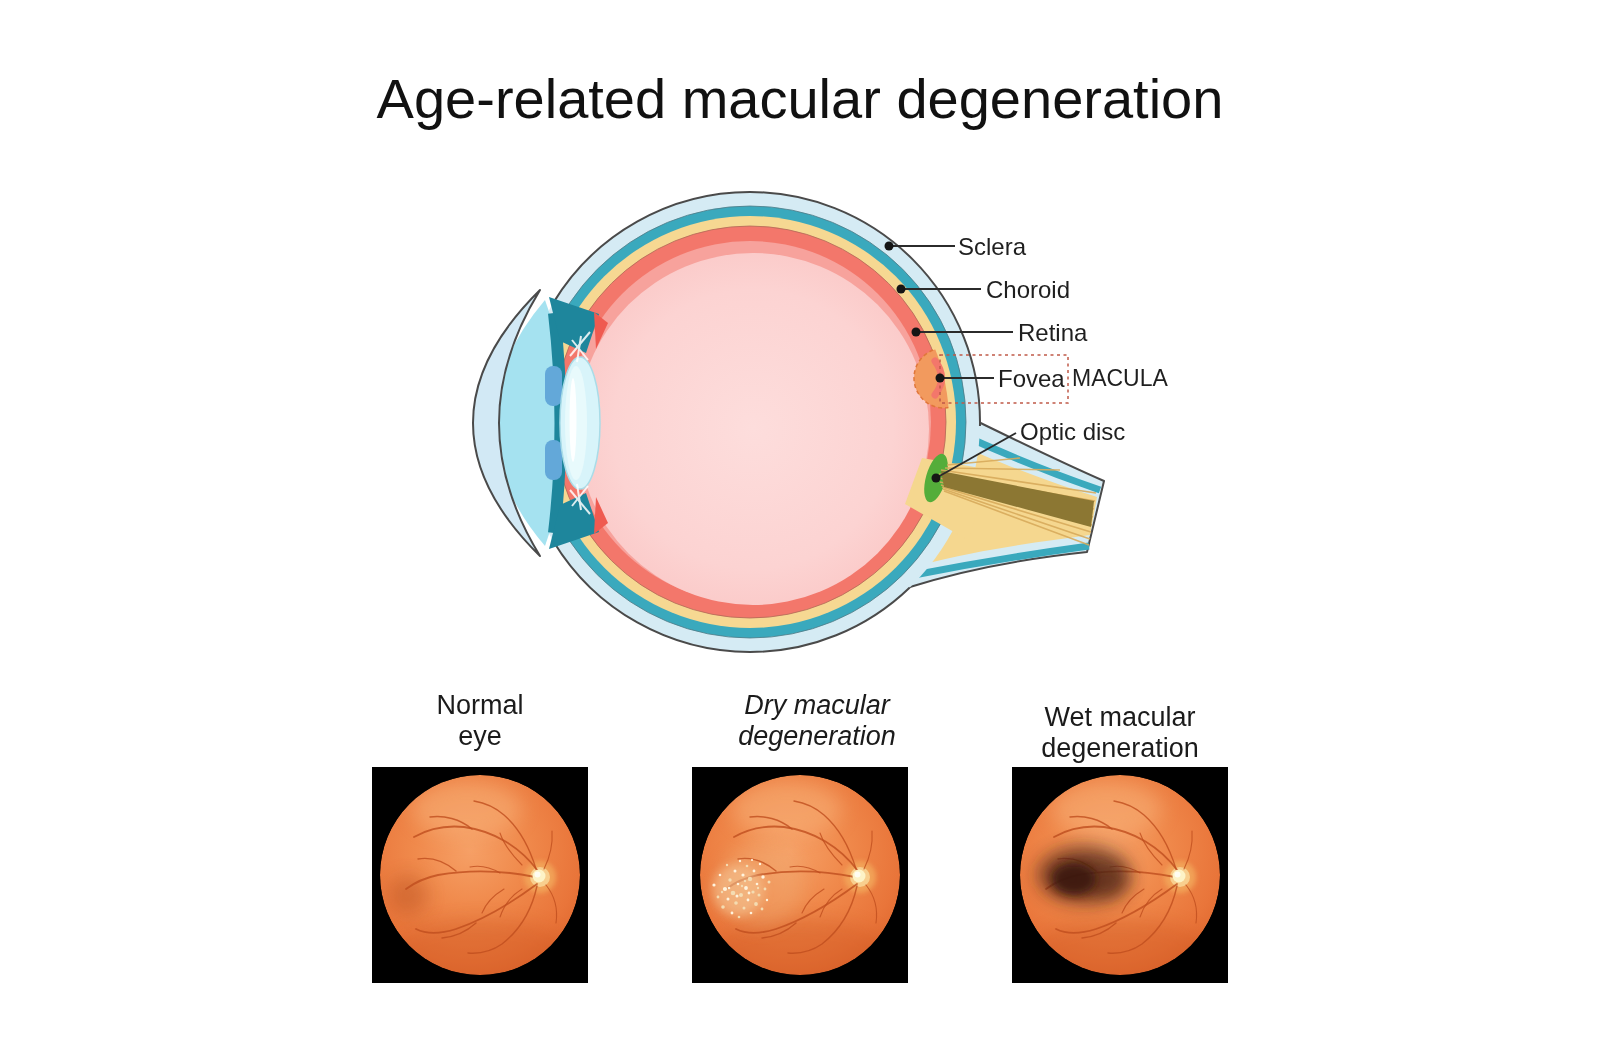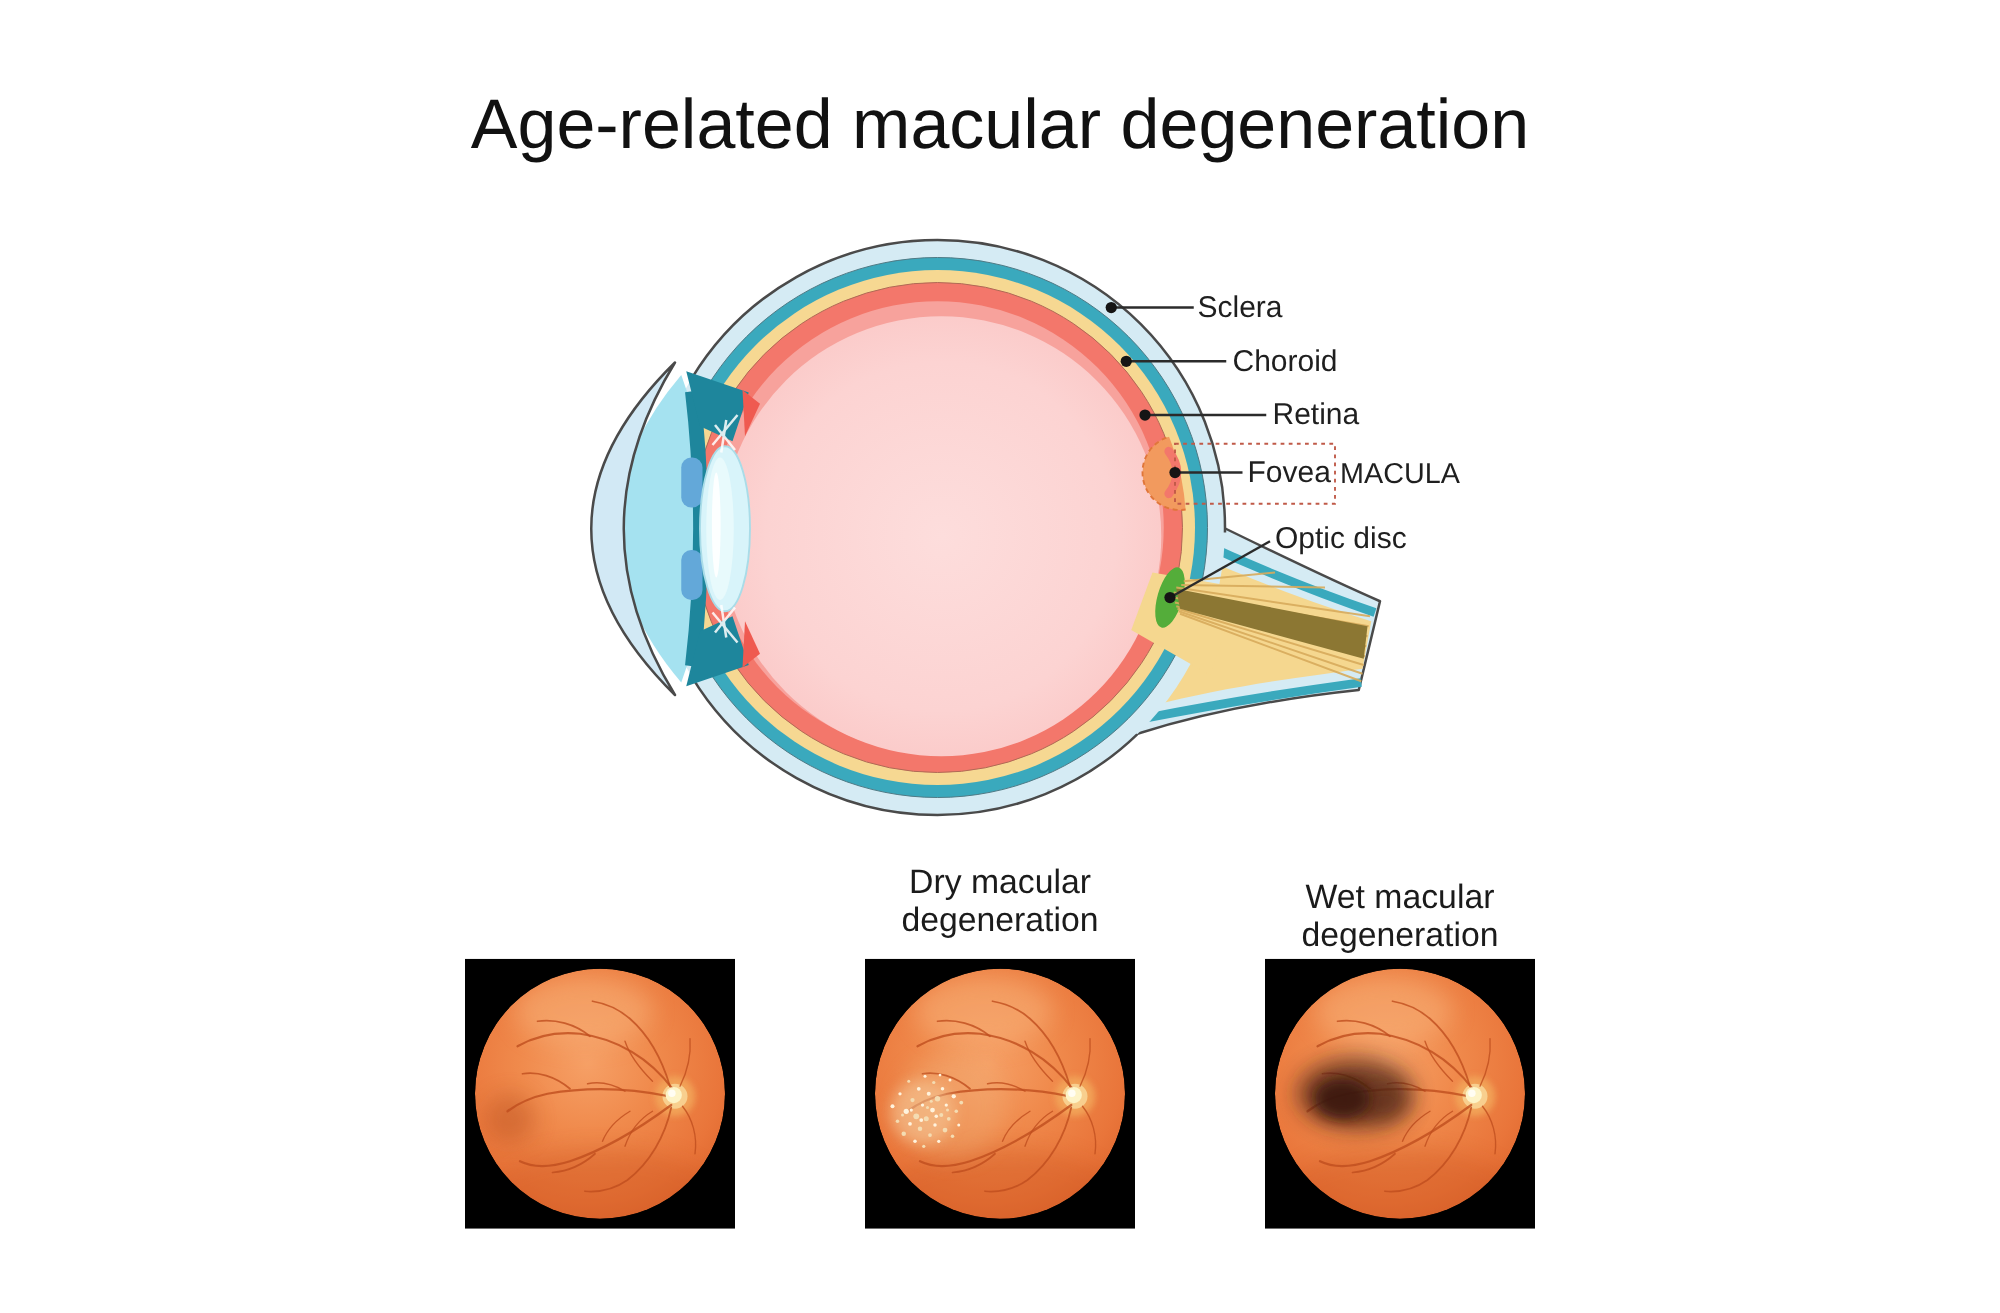--- a/index.html
+++ b/index.html
@@ -171,21 +171,23 @@
         <circle cx="167" cy="109" r="6.5" fill="#fdf3c6"></circle>
         <circle cx="165.5" cy="107.5" r="3" fill="#fffdf2"></circle>
       </g>
       <g id="fundus-shade">
         <ellipse cx="108" cy="190" rx="95" ry="38" fill="#c8511e" opacity="0.3" filter="url(#blur-l)"></ellipse>
         <ellipse cx="95" cy="42" rx="55" ry="28" fill="#f8b27c" opacity="0.5" filter="url(#blur-l)"></ellipse>
       </g>
     </defs>
   </svg>
 
-  <div class="fundus-label" style="left:670px;top:690px;">Dry macular
+  <div class="fundus-label" style="left:350px;top:690px;">Normal
+eye</div>
+  <div class="fundus-label" style="left:687px;top:690px;font-style:italic;">Dry macular
 degeneration</div>
   <div class="fundus-label" style="left:990px;top:690px;margin-top:12px;">Wet macular
 degeneration</div>
 
   <div class="fundus-panel" style="left:372px;top:767px;">
     <svg viewBox="0 0 216 216" width="216" height="216">
       <rect width="216" height="216" fill="#000000"></rect>
       <g clip-path="url(#fclip)">
         <circle cx="108" cy="108" r="100" fill="url(#fgrad)"></circle>
         <use href="#fundus-shade"></use>

